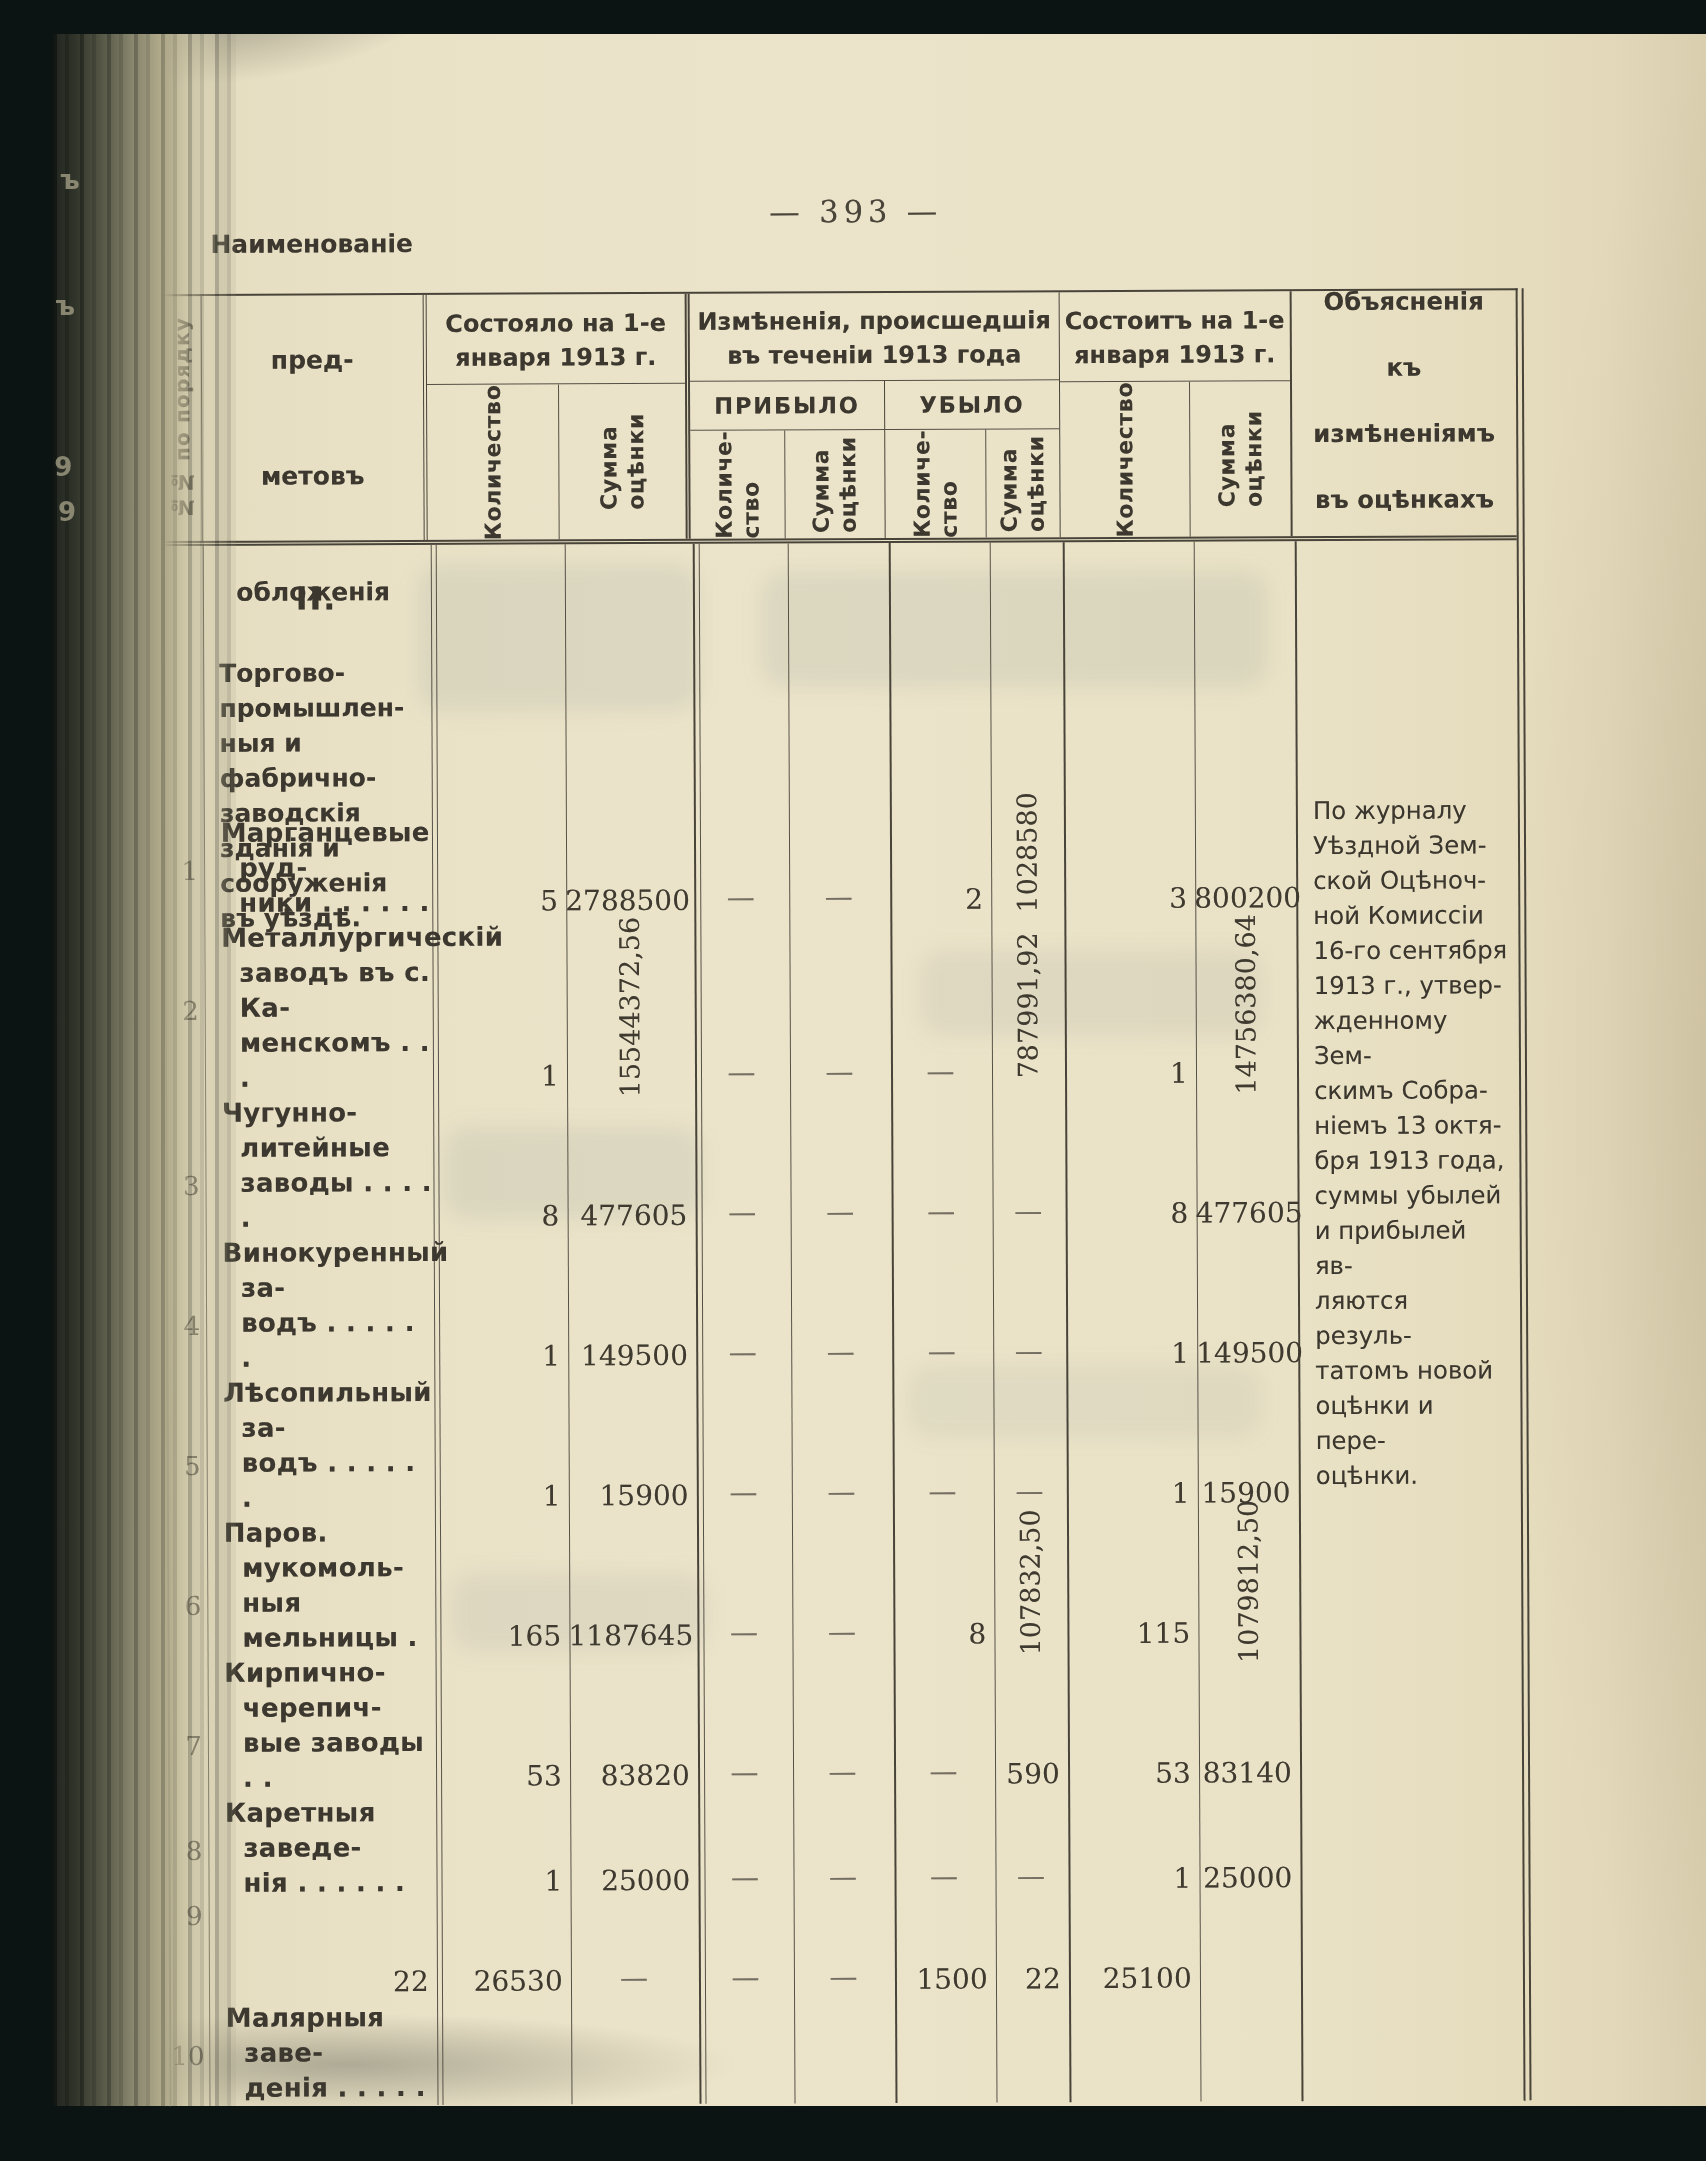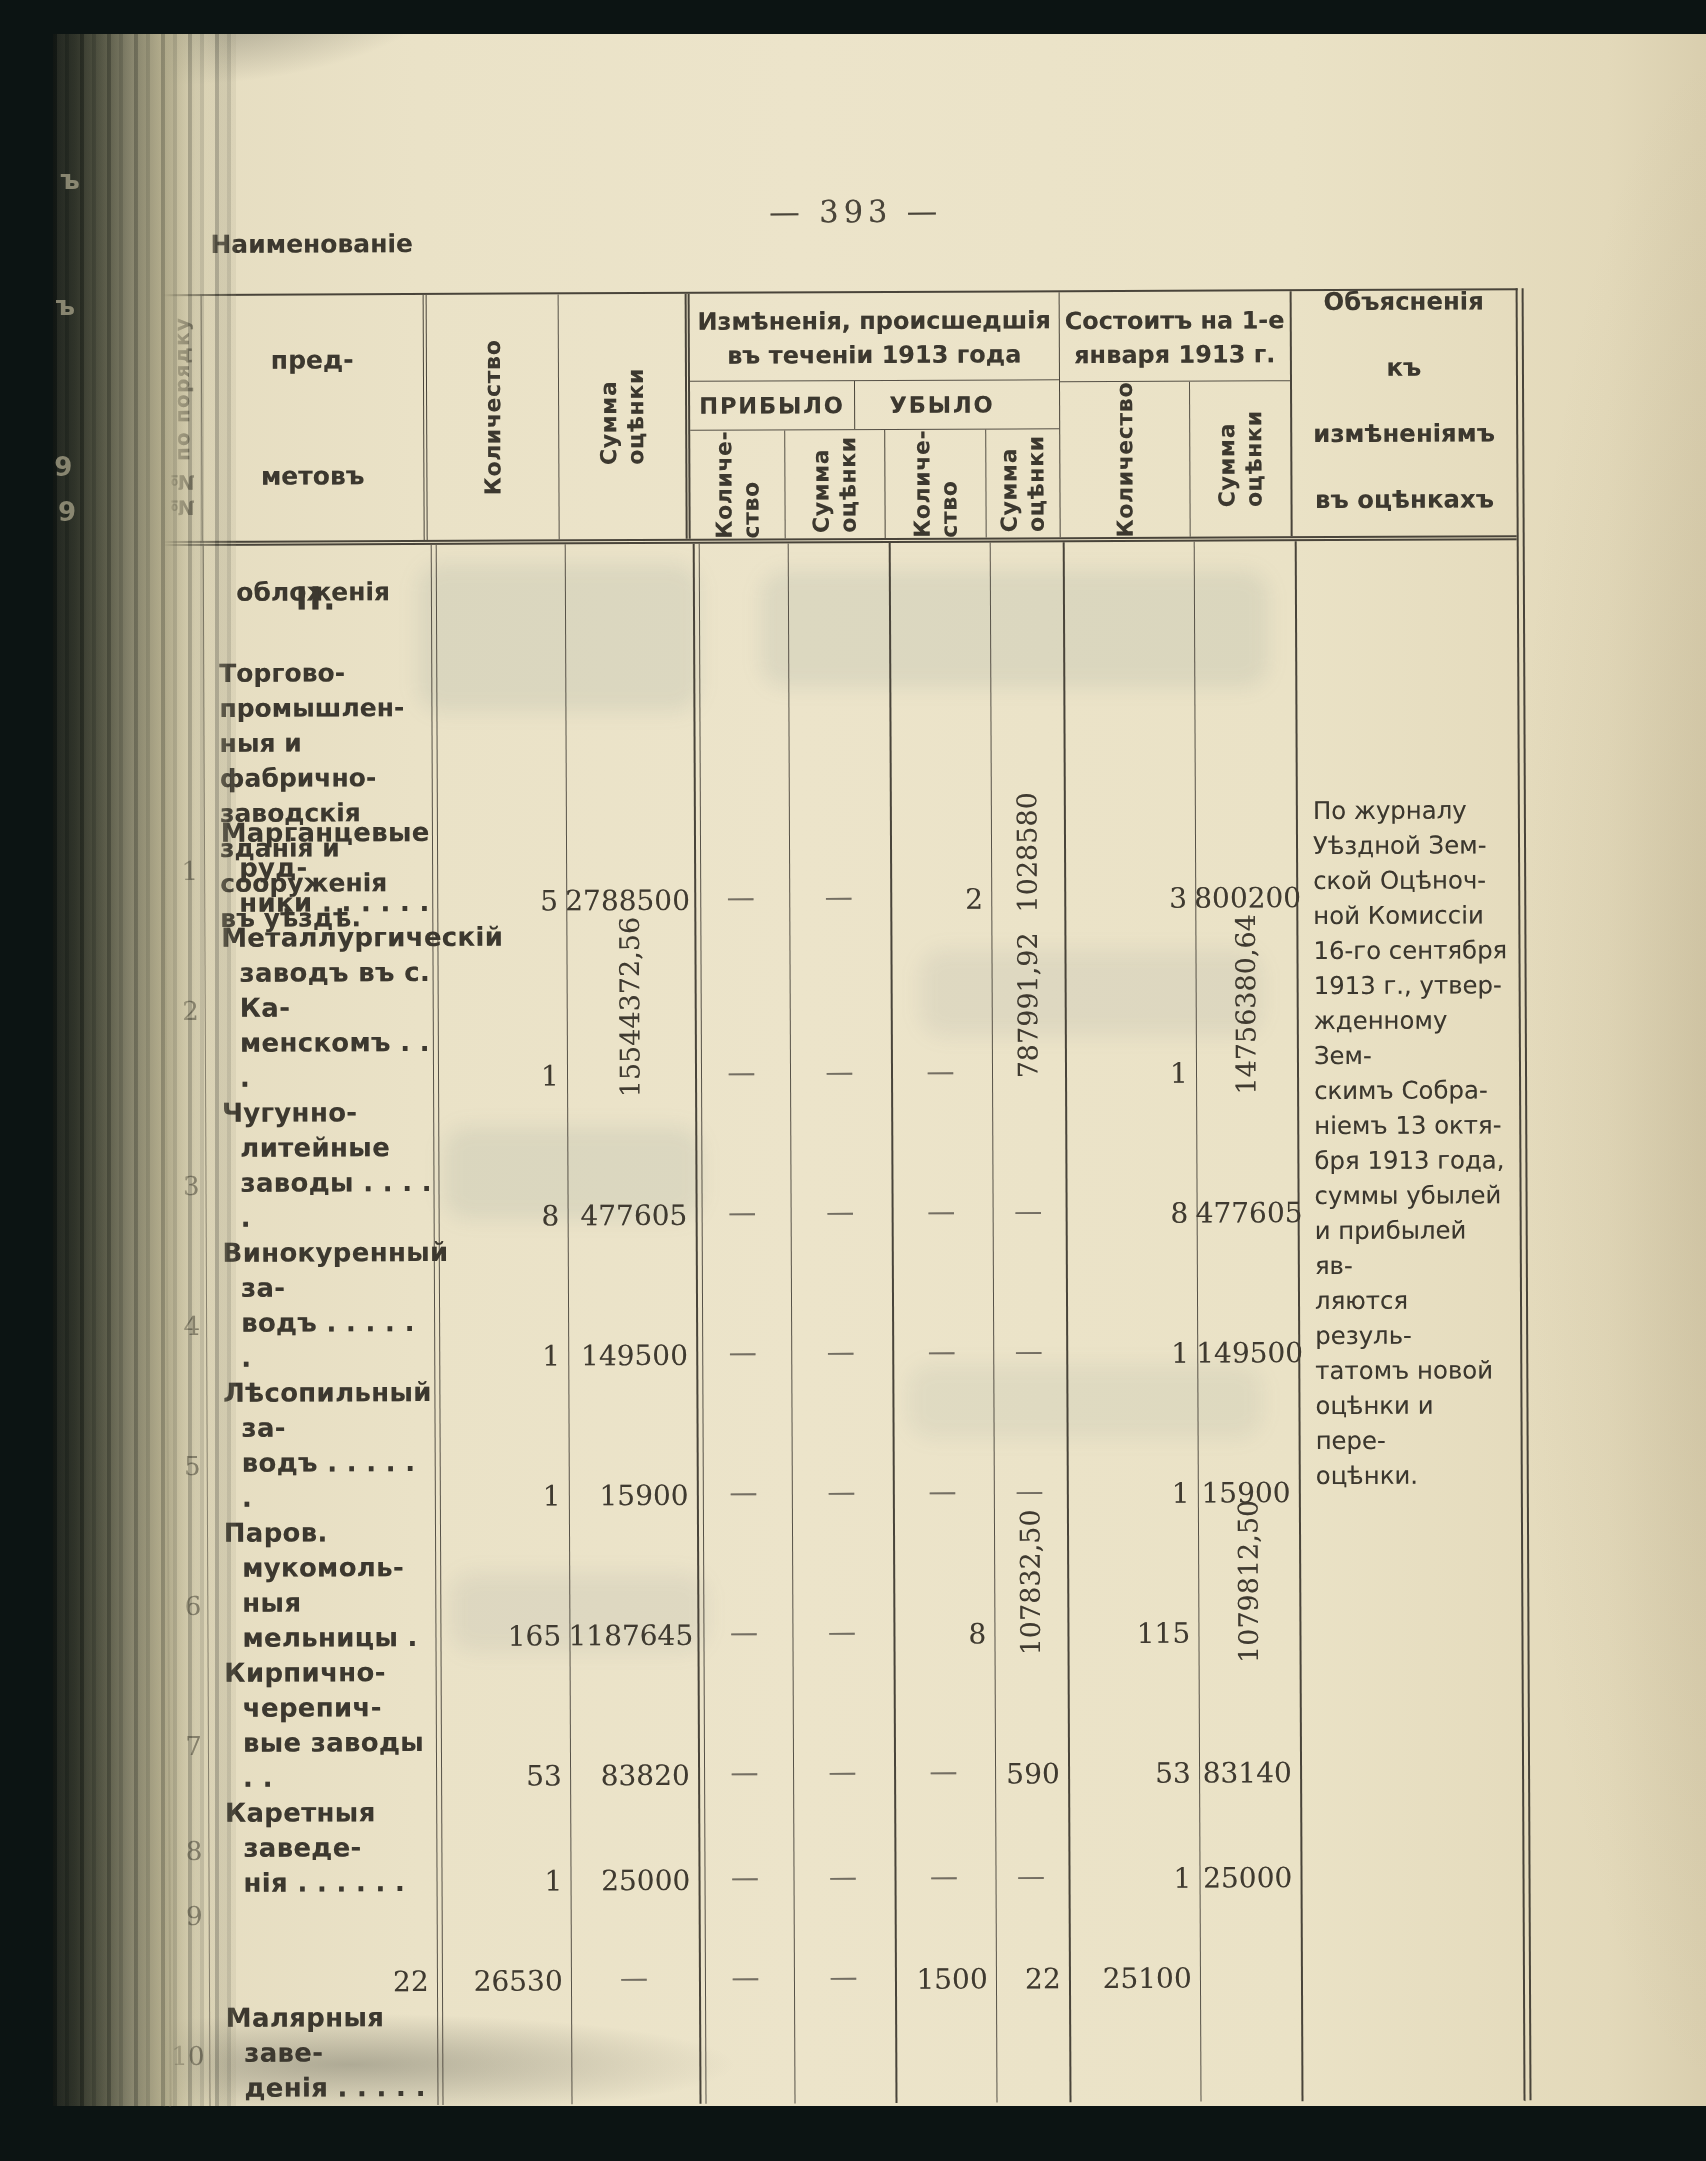--- a/index.html
+++ b/index.html
@@ -41,21 +41,21 @@
   .h-name{width:227px;border-right:4.9px double #49443a;display:flex;align-items:center;justify-content:center;
         text-align:center;font-size:25px;font-weight:700;white-space:pre-line;line-height:116px;}
   .h-group{display:flex;flex-direction:column;}
   .h-g1913{width:263px;border-right:5.5px double #49443a;}
   .h-gch{width:370px;border-right:1.8px solid #49443a;}
   .h-g1914{width:232px;border-right:2.4px solid #49443a;}
   .h-title{height:92px;box-sizing:border-box;border-bottom:1.2px solid #555046;display:flex;align-items:center;justify-content:center;
         text-align:center;font-size:24px;font-weight:700;white-space:pre-line;line-height:34px;padding:3.7px 2.4px 0 2.4px;}
   .pu-band{height:51px;box-sizing:border-box;border-bottom:1.2px solid #555046;display:flex;}
   .pu-band>div{display:flex;align-items:center;justify-content:center;font-size:22.6px;font-weight:700;letter-spacing:1.8px;box-sizing:border-box;}
-  .pu-p{width:165px;border-right:1.8px solid #49443a;}
+  .pu-p{width:195px;border-right:1.8px solid #49443a;}
   .pu-u{width:174px;}
   .h-sub{flex:1;display:flex;}
   .h-sub>div{box-sizing:border-box;display:flex;align-items:center;justify-content:center;border-right:1.2px solid #555046;}
   .h-sub>div:last-child{border-right:none;}
   .h-sub span{writing-mode:vertical-rl;transform:rotate(180deg);font-size:22px;font-weight:700;white-space:pre-line;line-height:27px;letter-spacing:0.6px;}
   .w220{width:134px}.w210{width:128px}.w155{width:95px}.w165{width:101px}.w120{width:73px}.w215{width:131px}
   .subdiv-thick{border-right:1.8px solid #49443a !important;}
   .h-expl{width:226px;display:flex;align-items:center;justify-content:center;text-align:center;
         font-size:24.4px;font-weight:700;white-space:pre-line;line-height:66px;padding-bottom:24.4px;}
   
@@ -102,20 +102,22 @@
 
     <div class="table txt">
 
       <div class="thead">
         <div class="h-no">
             <span>№№ по порядку</span>
           </div>
         <div class="h-name">Наименованіе пред-
 метовъ обложенія</div>
         <div class="h-group h-g1913">
+          <div class="h-title">Состояло на 1-е
+января 1913 г.</div>
           <div class="h-sub">
             <div class="w220">
                 <span>Количество</span>
               </div>
             <div class="w210">
                 <span>Сумма
 оцѣнки</span>
               </div>
           </div>
         </div>

